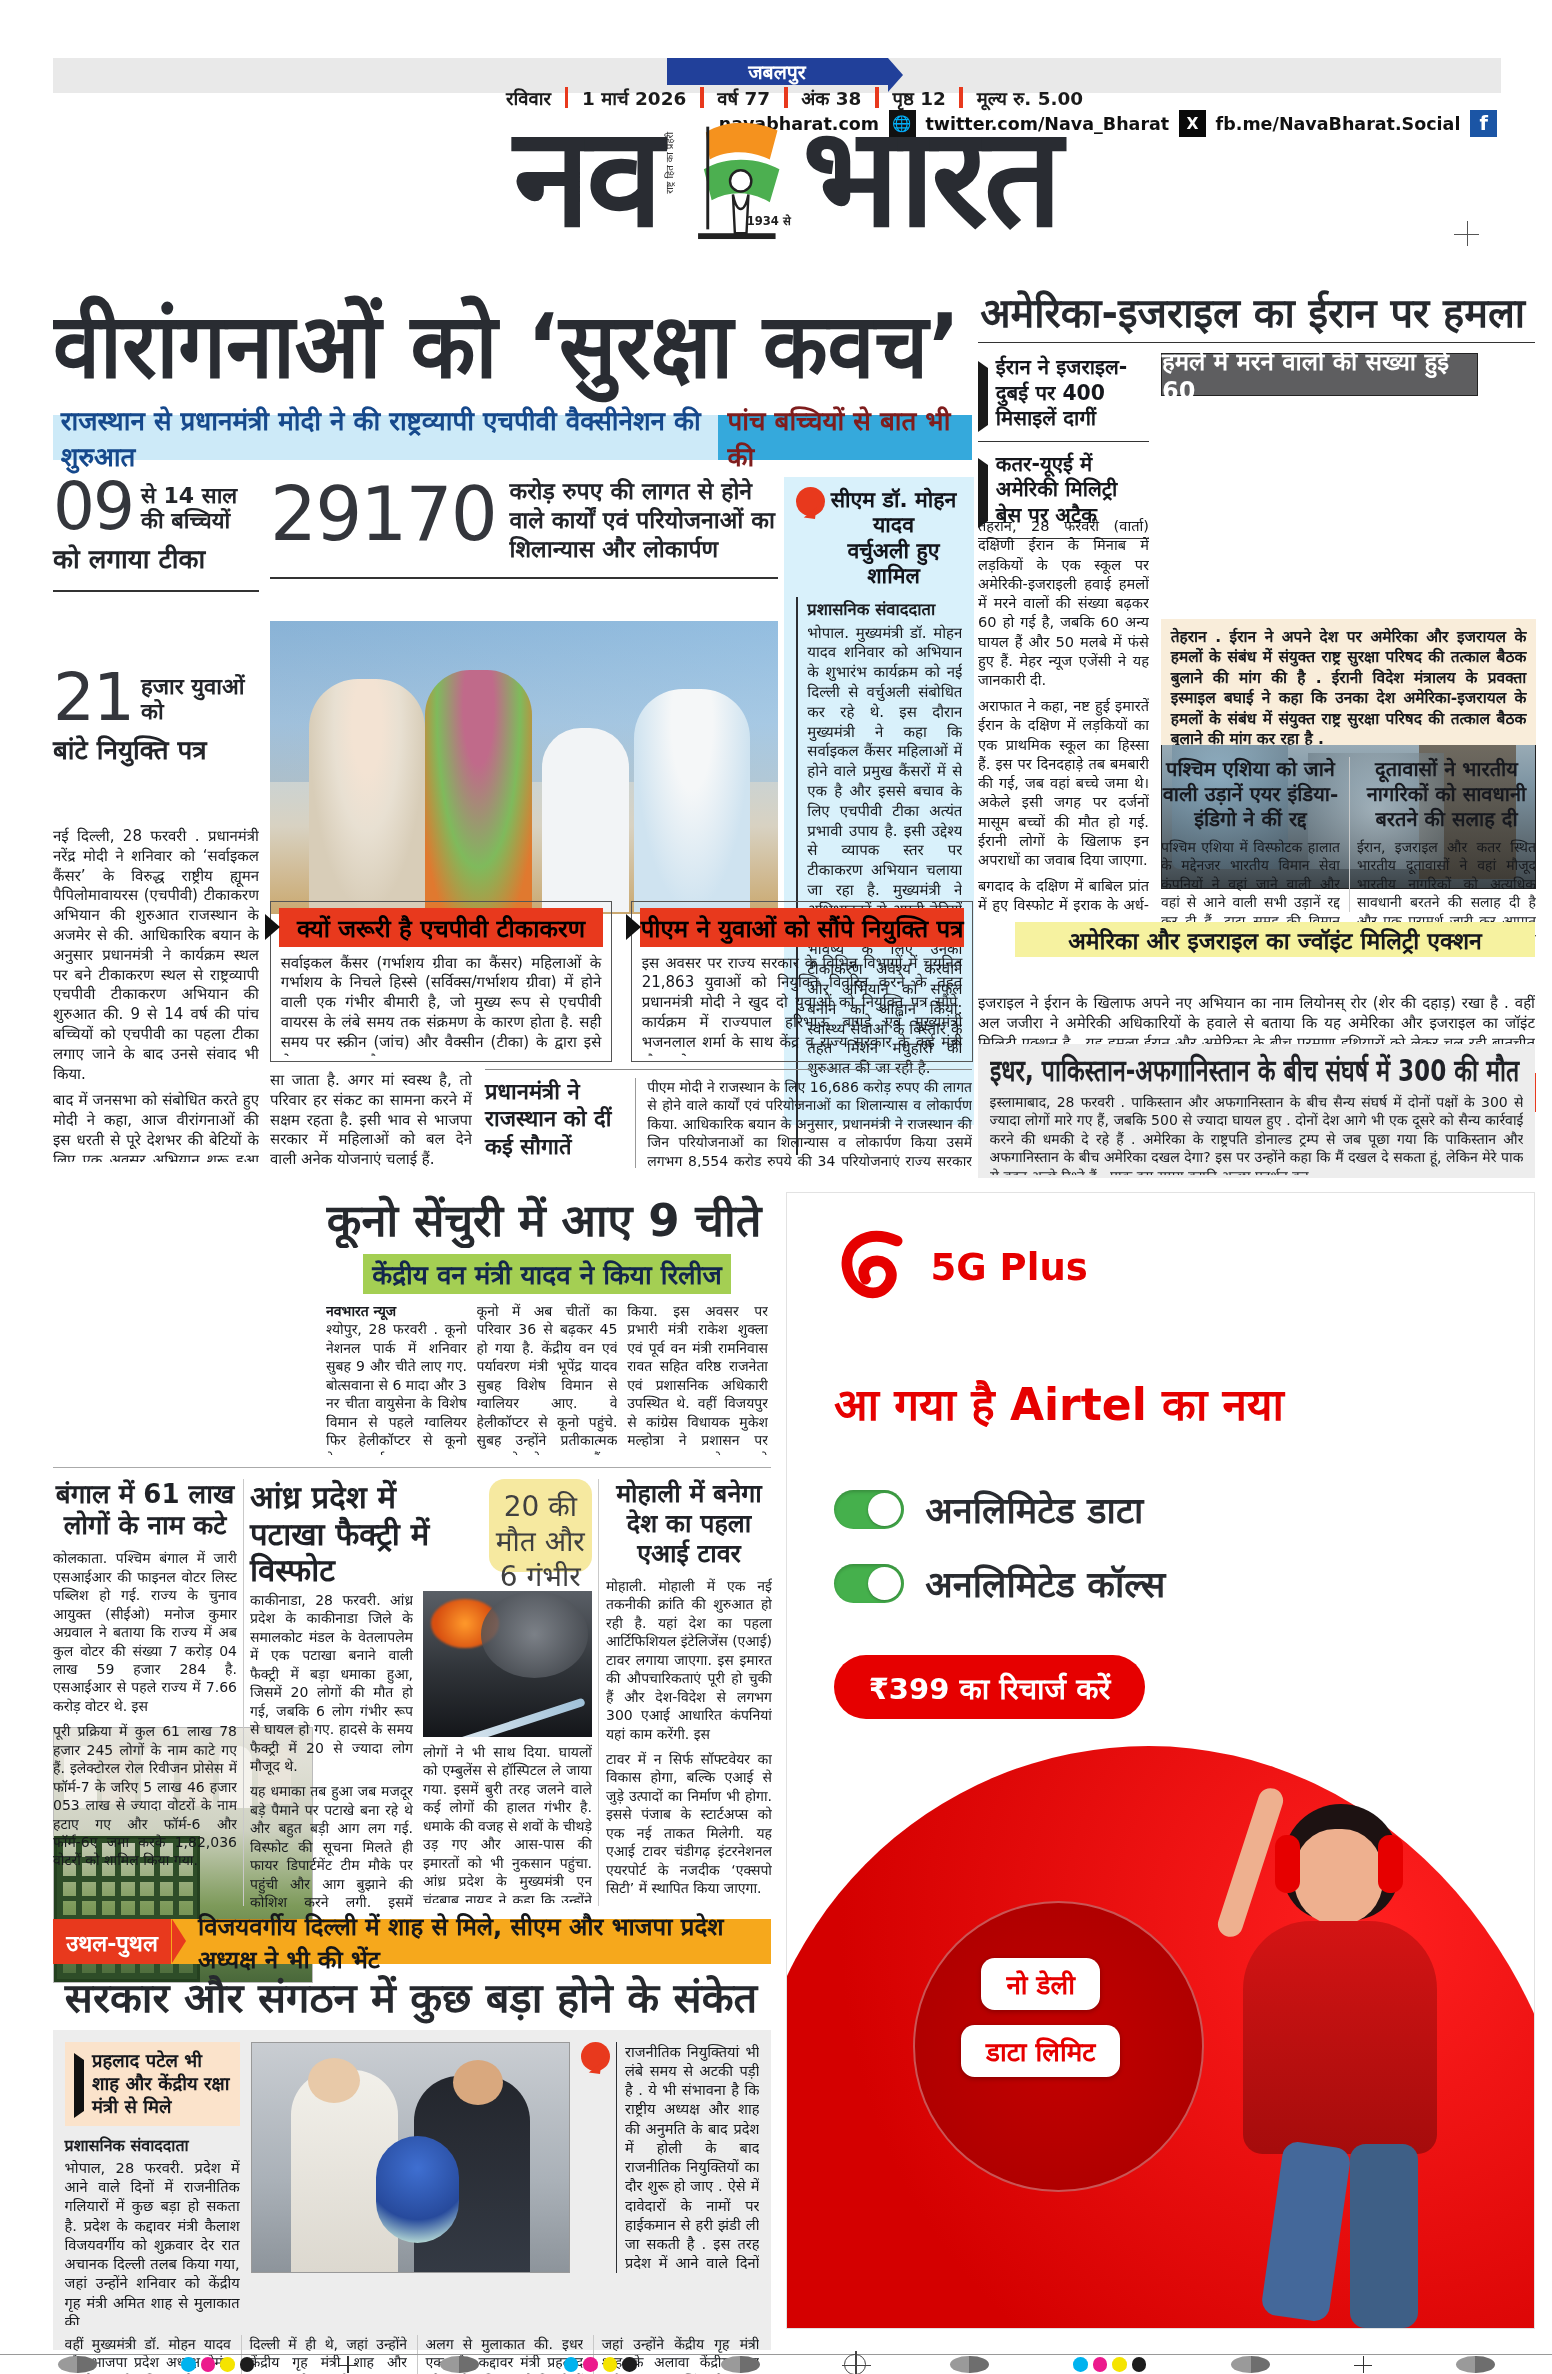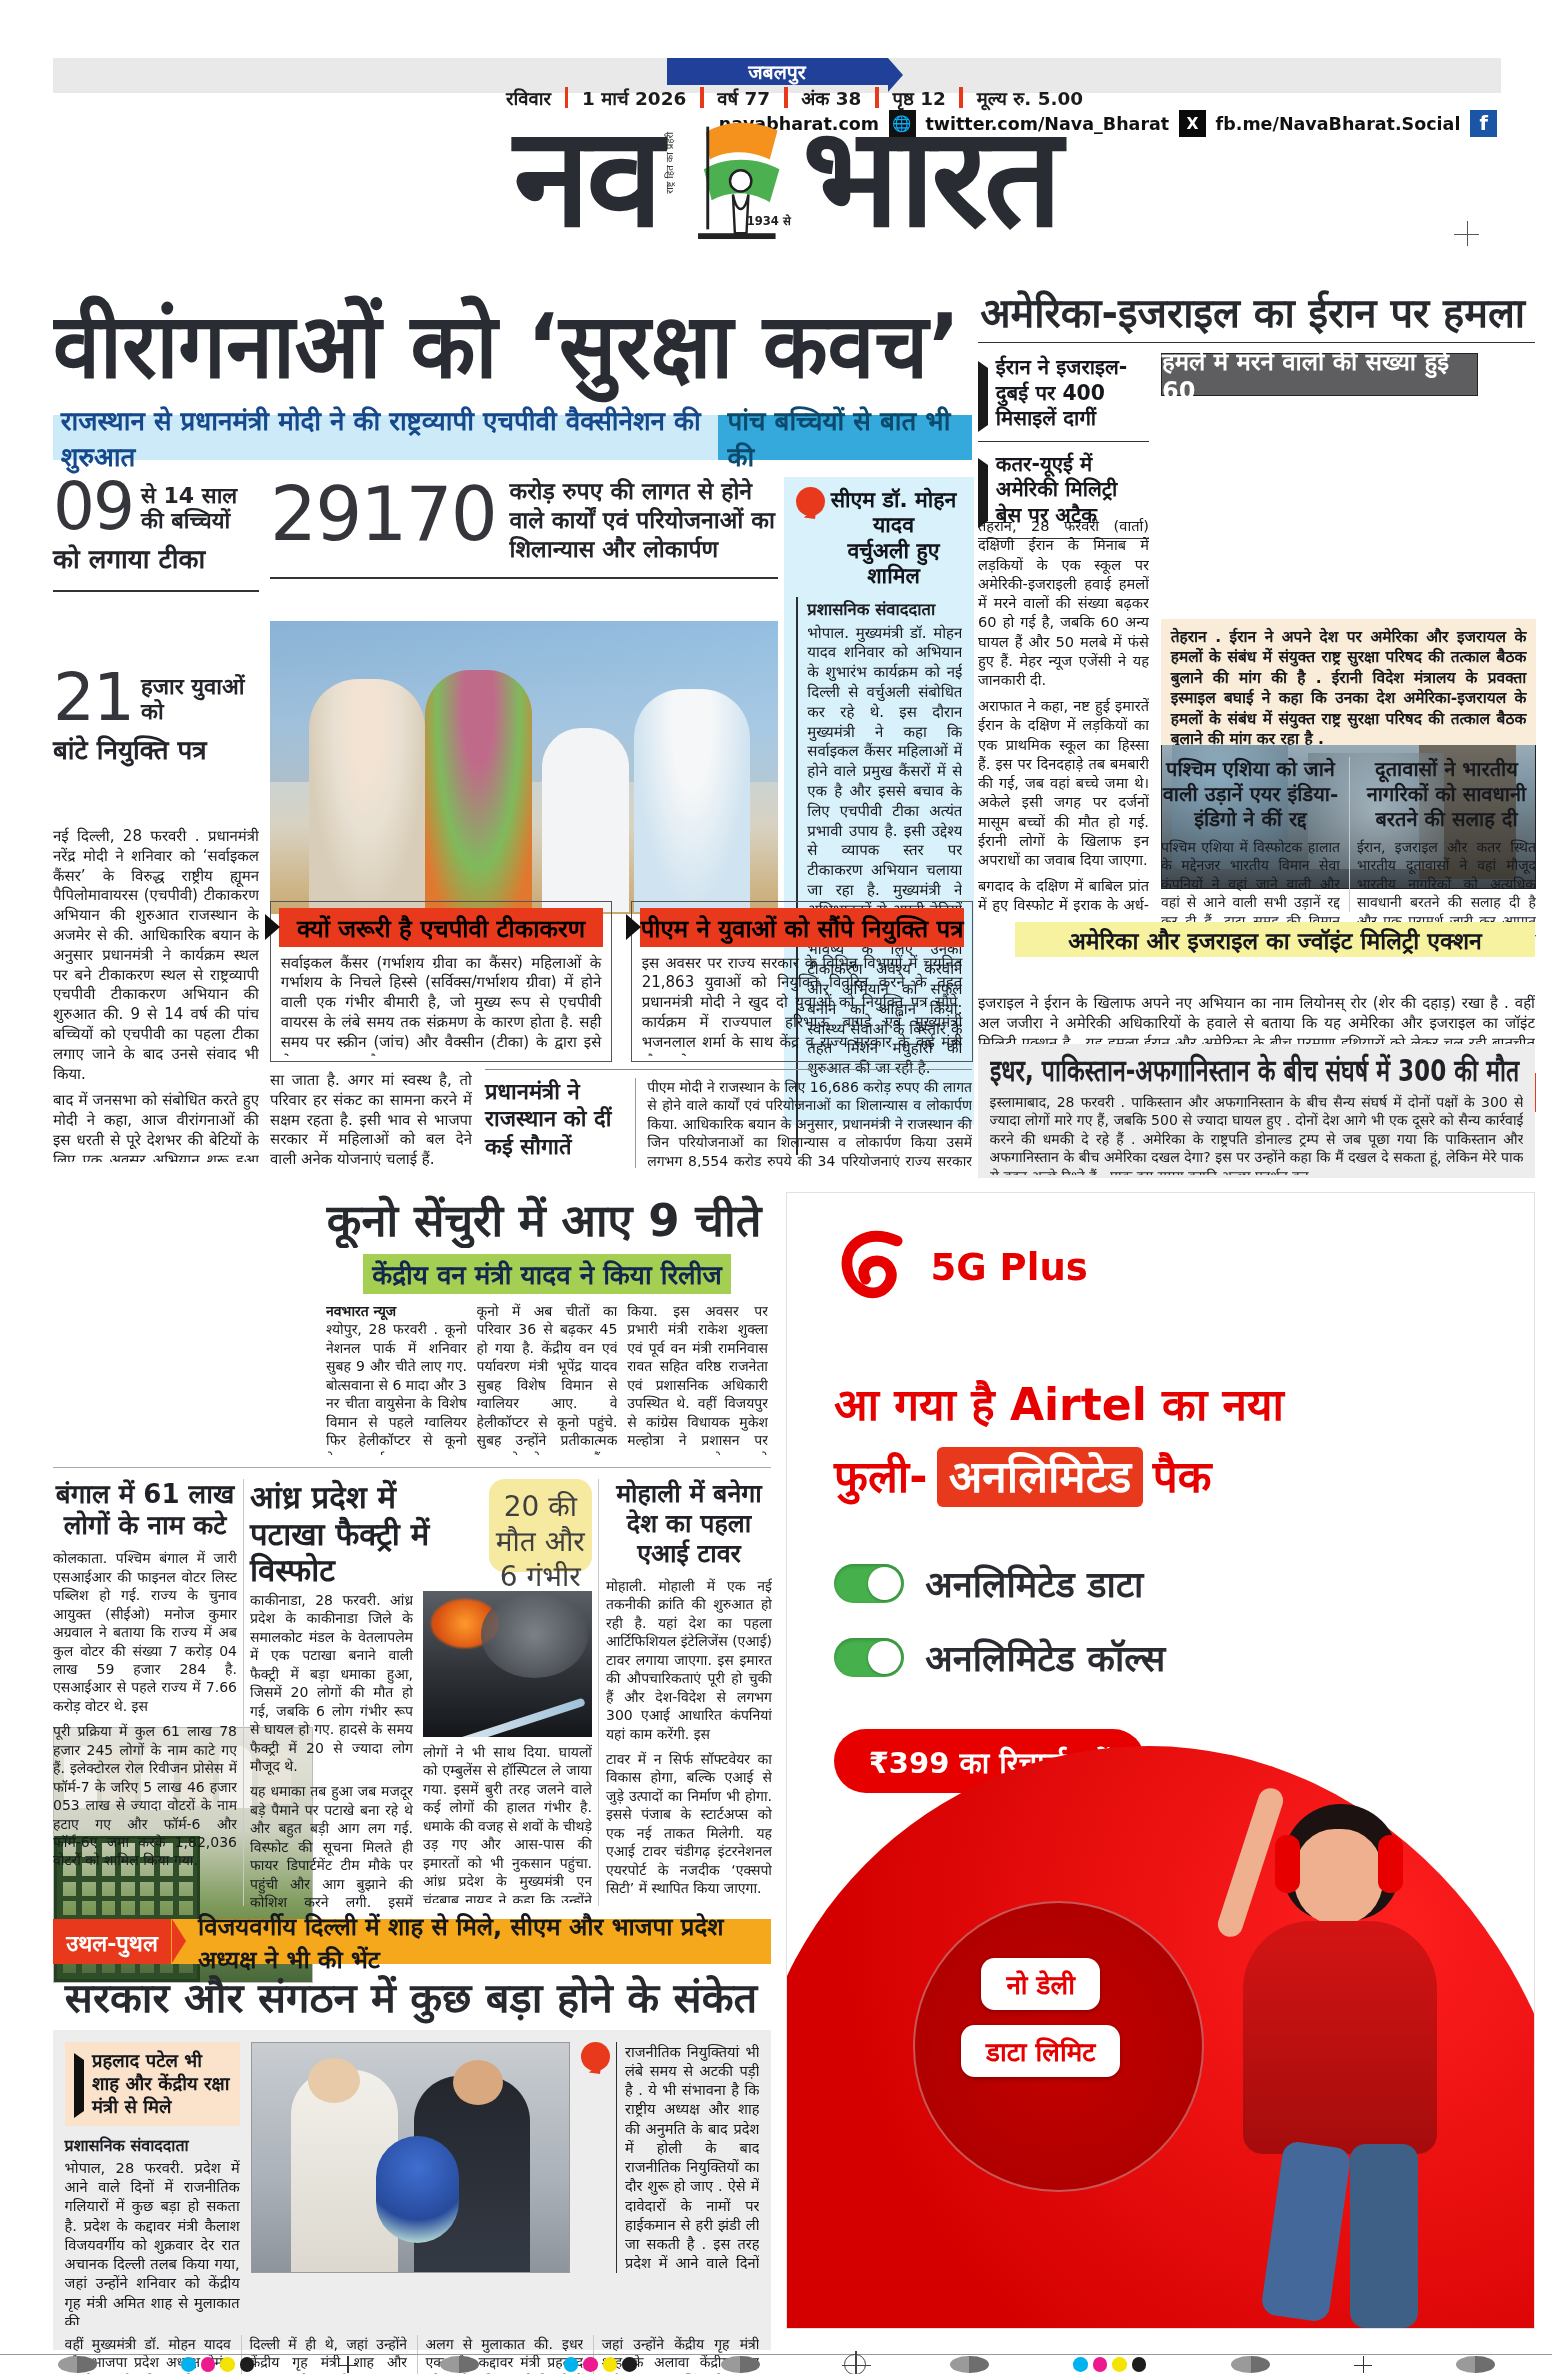--- a/index.html
+++ b/index.html
@@ -24,21 +24,21 @@
   .masthead{left:320px;top:101px;width:932px;height:153px;display:flex;align-items:center;justify-content:center;gap:9.7px;}
   .mast-word{font-size:138px;font-weight:900;color:#292c32;line-height:1;letter-spacing:-3.9px;}
   .flagwrap{position:relative;width:124px;height:146px;}
   .tagline{position:absolute;left:-5.8px;top:27px;font-size:9.7px;color:#333;writing-mode:vertical-rl;transform:rotate(180deg);}
   .since{position:absolute;right:1.9px;bottom:23px;font-size:11.6px;font-weight:bold;color:#222;}
   .plusmark{width:25px;height:25px;position:relative;}
   .plusmark::before{content:"";position:absolute;left:50%;top:0;width:1.9px;height:100%;background:#555;}
   .plusmark::after{content:"";position:absolute;top:50%;left:0;height:1.9px;width:100%;background:#555;}
   
   .subhead{left:53px;top:415px;width:919px;height:45px;background:#cdeaf8;display:flex;align-items:center;font-weight:bold;color:#16498c;font-size:26px;padding-left:7.8px;}
-  .subhl{margin-left:auto;background:#35a9dc;color:#0c4a6e;padding:3.9px 9.7px;height:45px;display:flex;align-items:center;}
+  .subhl{margin-left:auto;background:#35a9dc;color:#7f1d1d;padding:3.9px 9.7px;height:45px;display:flex;align-items:center;}
   .statnum{font-size:66px;color:#34363c;line-height:0.9;letter-spacing:-1.9px;}
   .statsuffix{font-size:22px;font-weight:800;color:#23252a;line-height:1.15;}
   .statline2{font-size:26px;font-weight:800;color:#23252a;margin-top:3.9px;}
   .statrule{border-bottom:2.4px solid #333;margin-top:13.6px;}
   .bignum{font-size:74px;color:#34363c;letter-spacing:-1.9px;line-height:1;}
   
   .photo{overflow:hidden;position:relative;}
   .cap-bar{background:#5e5e60;color:#fff;font-weight:800;font-size:24px;display:flex;align-items:center;justify-content:center;}
   
   .redhead{background:#e8391d;color:#000000;font-weight:800;display:flex;align-items:center;justify-content:center;position:relative;}
@@ -380,25 +380,20 @@
 
   <div class="abs ad">
     <div style="display:flex;align-items:center;gap:13.6px;padding:33px 0 0 47px;">
       <svg width="83" height="83" viewBox="0 0 100 100">
         <path d="M76 18 C 38 2, 12 24, 16 50 C 20 78, 50 90, 64 72 C 75 58, 66 42, 52 42 C 40 42, 32 52, 38 64" fill="none" stroke="#e60000" stroke-width="13" stroke-linecap="round"></path>
       </svg>
       <span style="font-size:37px;font-weight:800;color:#e60000;">5G Plus</span>
     </div>
     <div style="padding:68px 0 0 47px;">
       <div class="ad-h1">आ गया है Airtel का नया</div>
-      <div class="ad-h1" style="margin-top:13.6px;display:flex;align-items:center;gap:9.7px;">
-        <span>फुली-</span>
-        <span class="hlbox">अनलिमिटेड</span>
-        <span>पैक</span>
-      </div>
     </div>
     <div style="padding:52px 0 0 47px;display:flex;flex-direction:column;gap:25px;">
       <div class="togglerow">
           <span class="toggle"></span>
           <span>अनलिमिटेड डाटा</span>
         </div>
       <div class="togglerow">
           <span class="toggle"></span>
           <span>अनलिमिटेड कॉल्स</span>
         </div>

